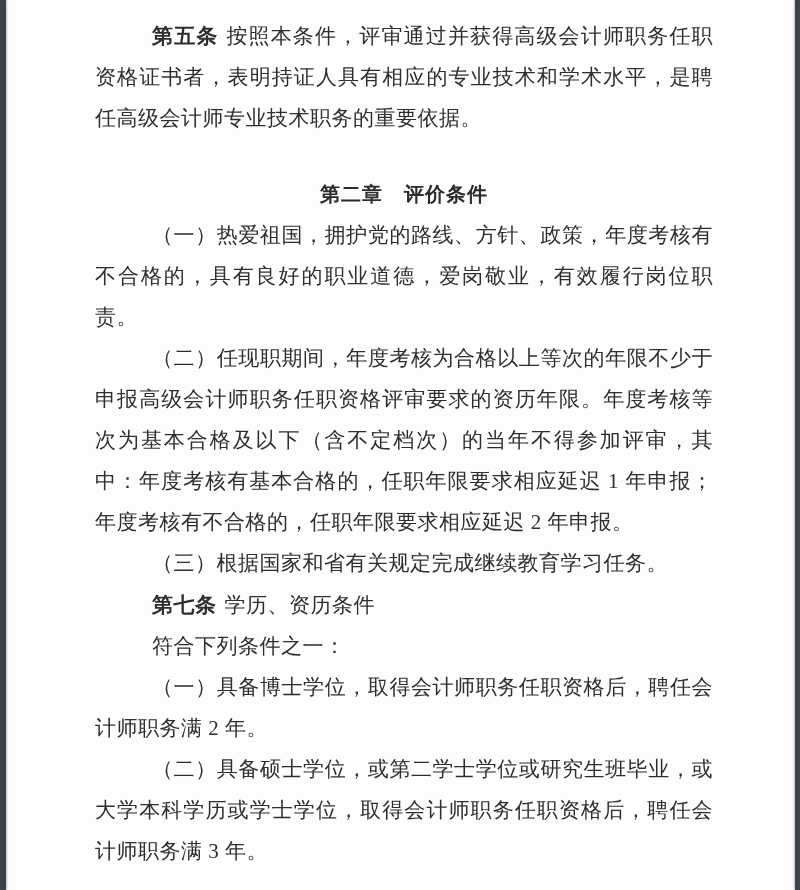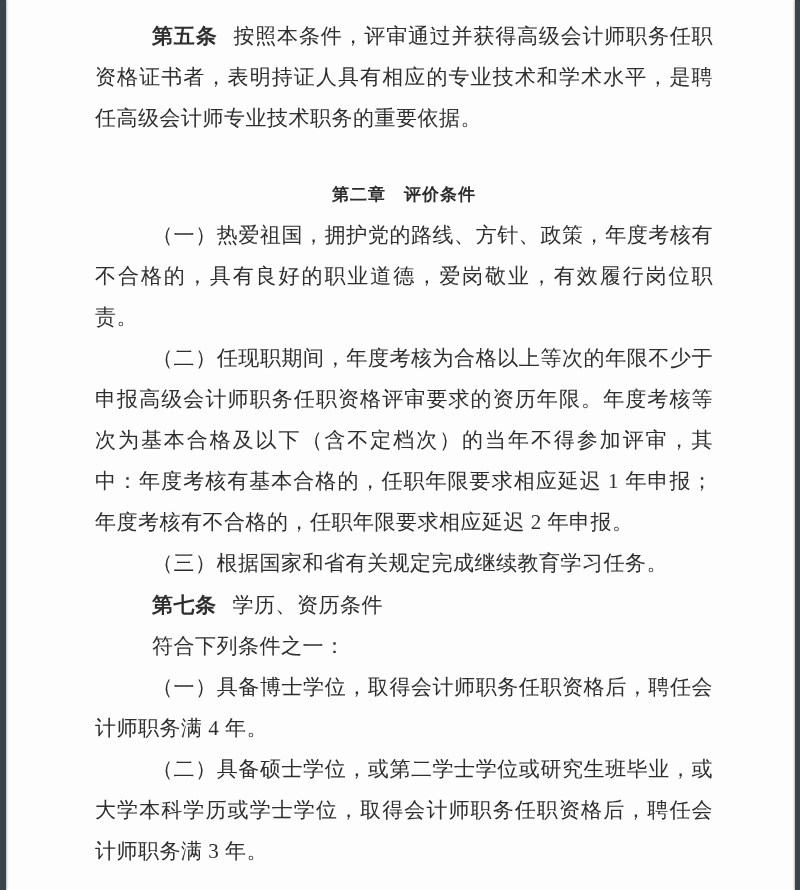--- a/index.html
+++ b/index.html
@@ -34,29 +34,29 @@
     color: #2e2e2e;
     text-align: justify;
   }
   .para {
     margin: 0;
     text-indent: 57px;
   }
   .lead {
     font-family: "Liberation Sans", "DejaVu Sans", sans-serif;
     font-weight: bold;
-    margin-right: 16px;
+    margin-right: 8px;
   }
   .chapter {
     margin: 35px 0 0 0;
     text-align: center;
     text-indent: 0;
     font-family: "Liberation Sans", "DejaVu Sans", sans-serif;
     font-weight: bold;
-    font-size: 17px;
+    font-size: 20px;
     line-height: 41px;
     letter-spacing: 1px;
     color: #2b2b2b;
   }
 </style>
 </head>
 <body>
 
 <div class="scan-edge scan-edge-left"></div>
 <div class="scan-edge scan-edge-right"></div>
@@ -71,17 +71,17 @@
   <p class="para">（一）热爱祖国，拥护党的路线、方针、政策，年度考核有不合格的，具有良好的职业道德，爱岗敬业，有效履行岗位职责。</p>
 
   <p class="para">（二）任现职期间，年度考核为合格以上等次的年限不少于申报高级会计师职务任职资格评审要求的资历年限。年度考核等次为基本合格及以下（含不定档次）的当年不得参加评审，其中：年度考核有基本合格的，任职年限要求相应延迟 1 年申报；年度考核有不合格的，任职年限要求相应延迟 2 年申报。</p>
 
   <p class="para">（三）根据国家和省有关规定完成继续教育学习任务。</p>
 
   <p class="para"><span class="lead">第七条</span><span>学历、资历条件</span></p>
 
   <p class="para">符合下列条件之一：</p>
 
-  <p class="para">（一）具备博士学位，取得会计师职务任职资格后，聘任会计师职务满 4 年。</p>
+  <p class="para">（一）具备博士学位，取得会计师职务任职资格后，聘任会计师职务满 2 年。</p>
 
   <p class="para">（二）具备硕士学位，或第二学士学位或研究生班毕业，或大学本科学历或学士学位，取得会计师职务任职资格后，聘任会计师职务满 3 年。</p>
 
 </div>
 
 </body></html>

